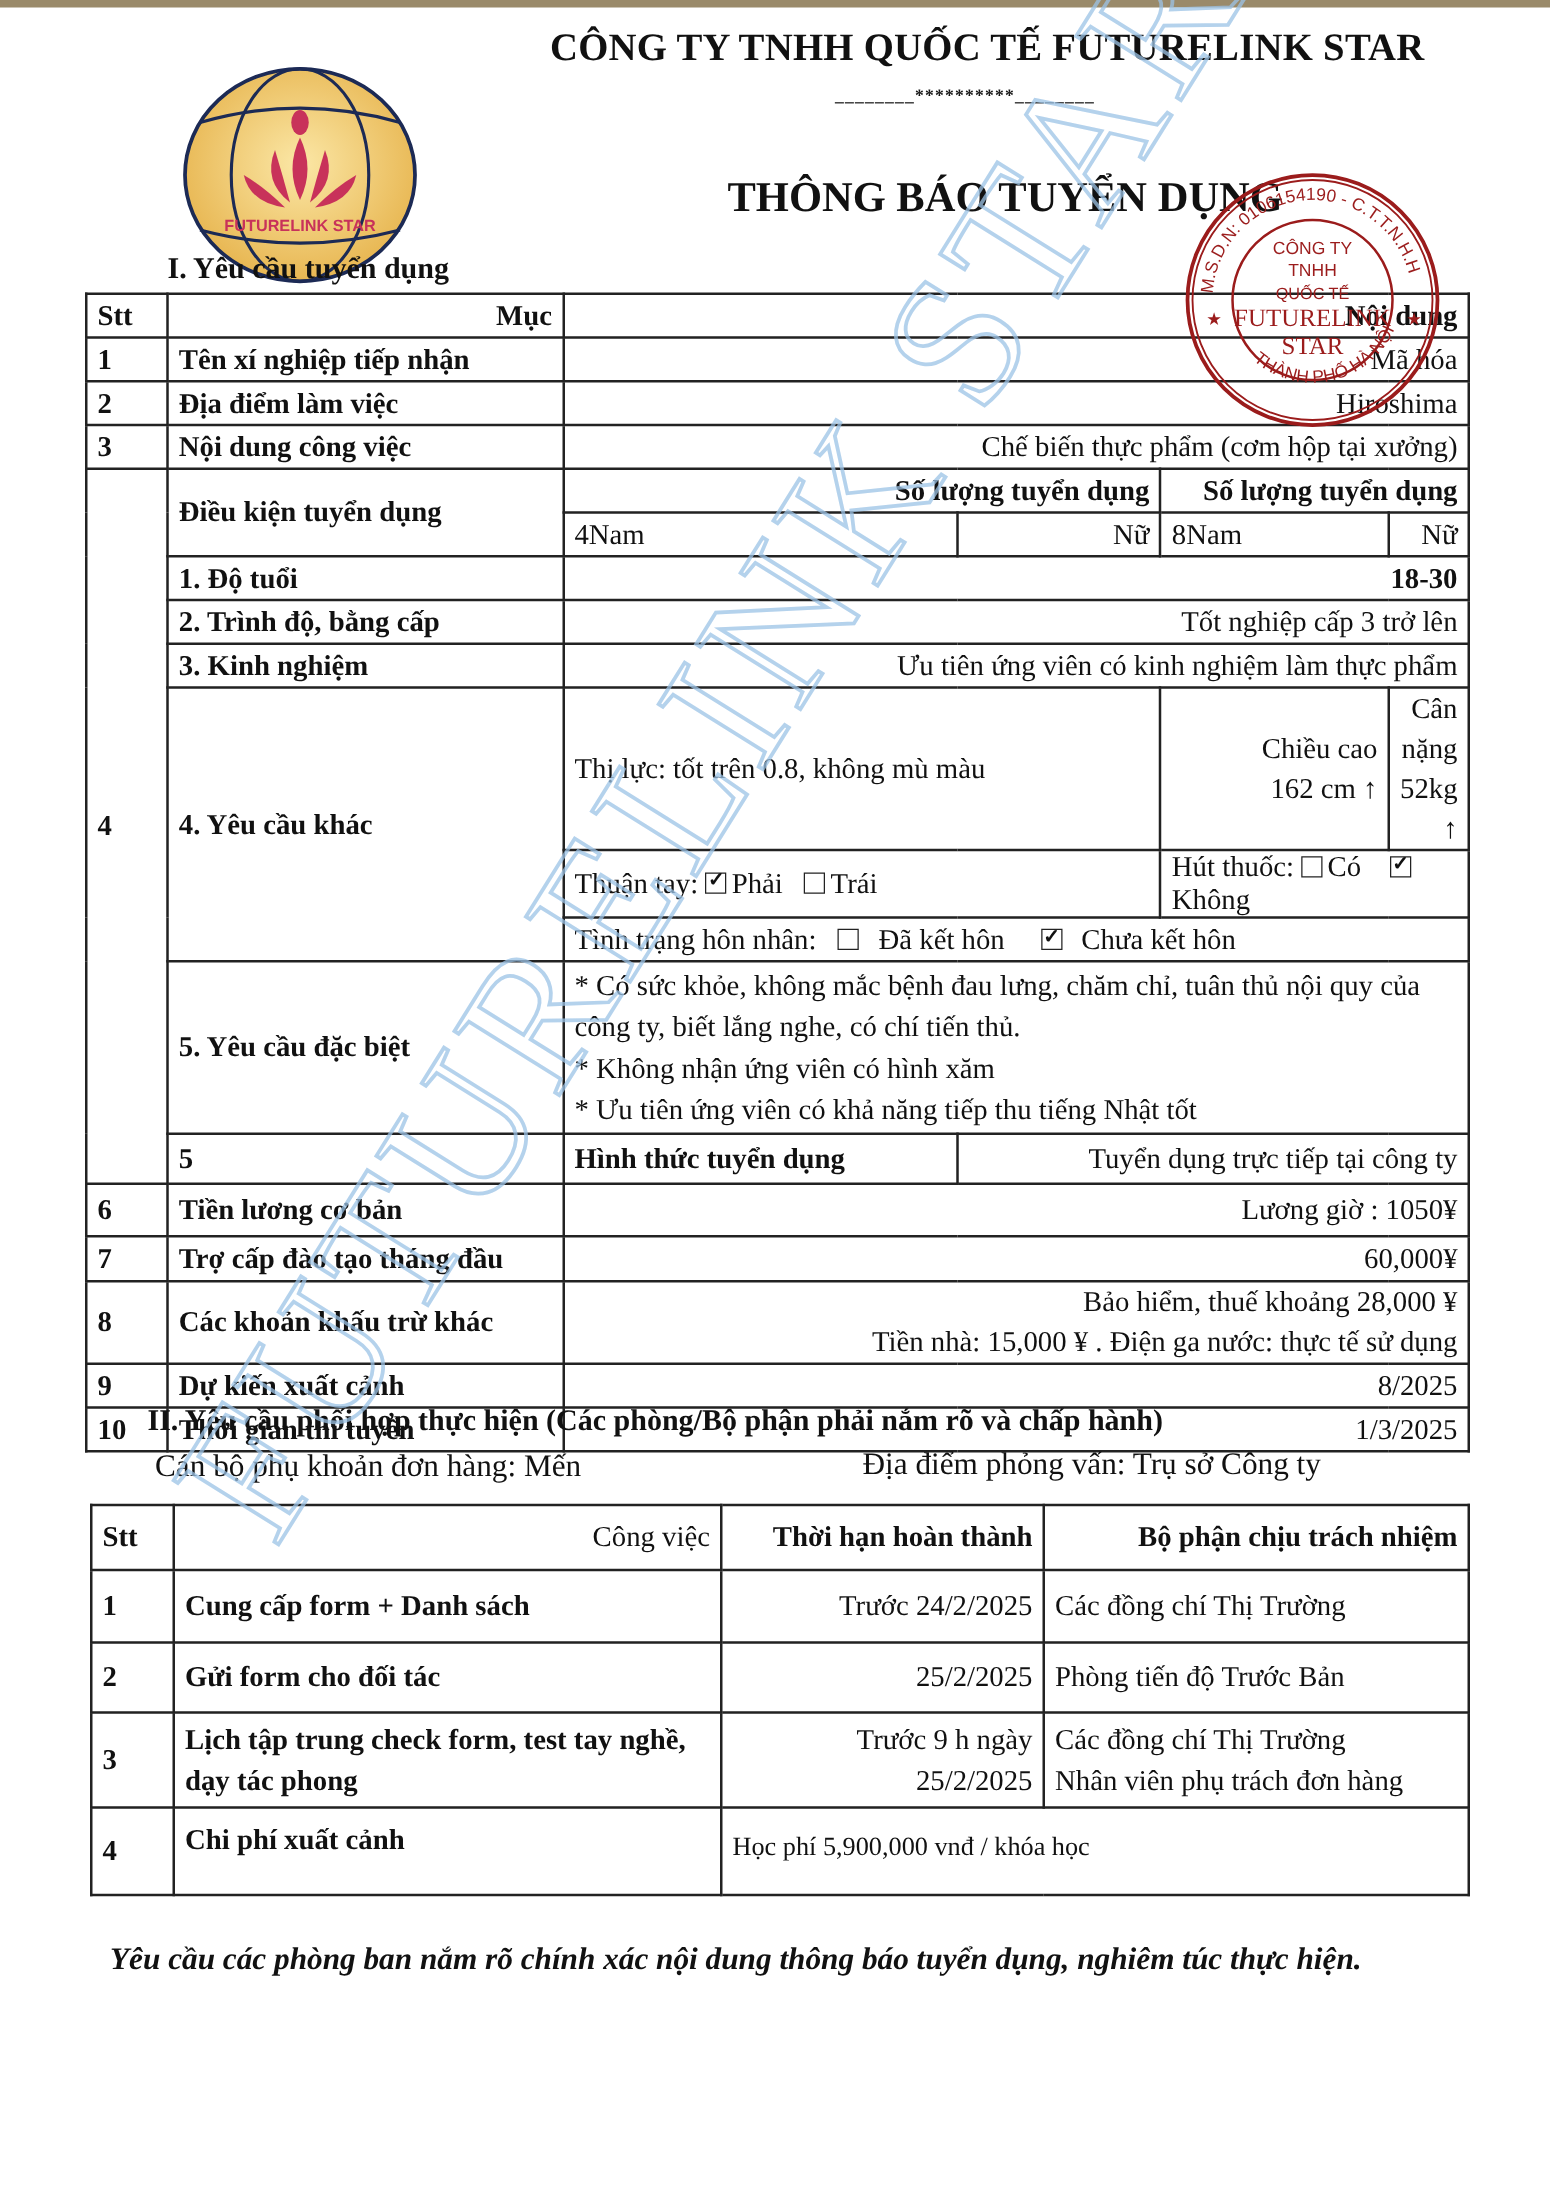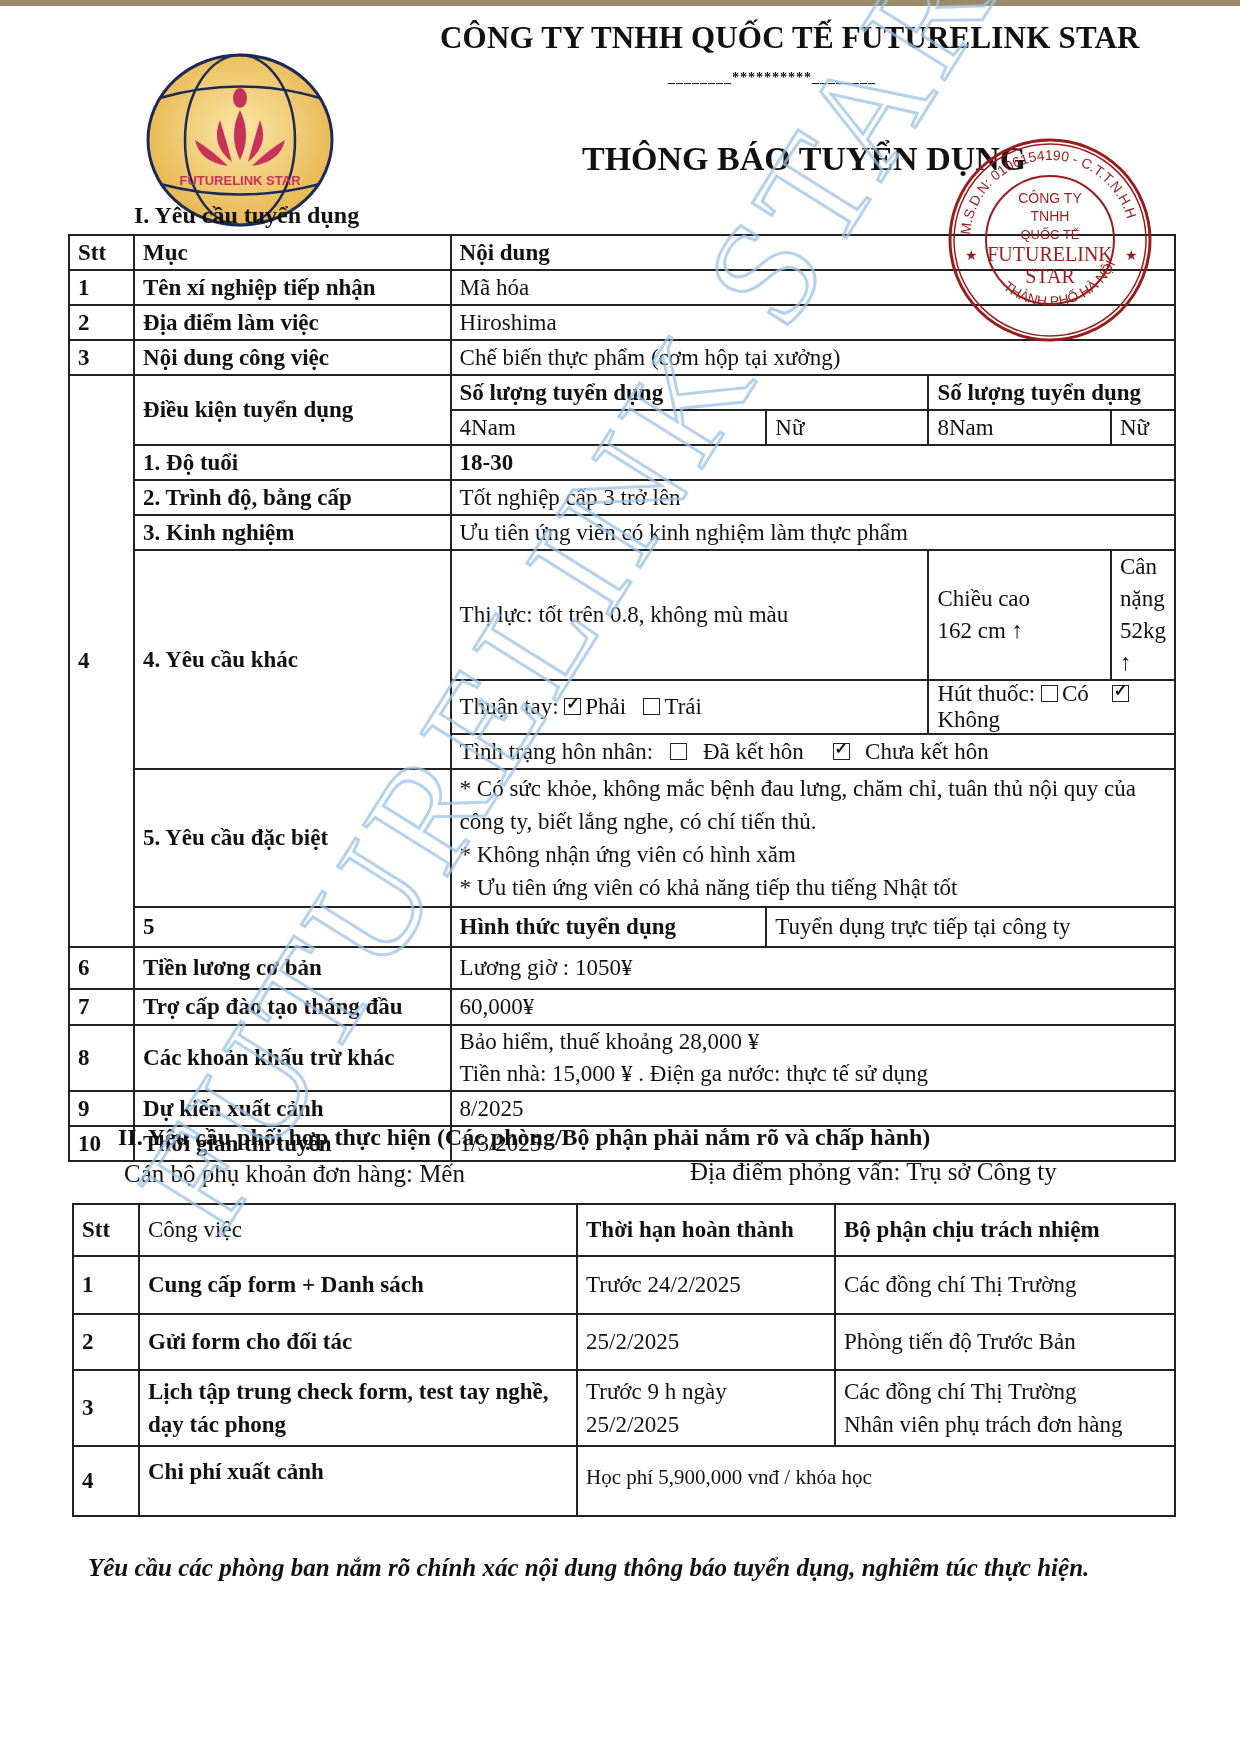--- a/index.html
+++ b/index.html
@@ -15,21 +15,21 @@
   .stamp { position: absolute; left: 945px; top: 135px; width: 210px; height: 210px; }
   .watermark { position: absolute; left: 0; top: 0; width: 1240px; height: 1755px; pointer-events: none; }
 
   .section-h { position: absolute; font-size: 24px; font-weight: bold; }
   table { border-collapse: collapse; position: absolute; font-size: 23px; }
   td { border: 2px solid #222; padding: 0 8px; vertical-align: middle; }
   .t1 { left: 68px; top: 234px; width: 1108px; }
   .t1 td { height: 33px; }
   .c-stt { width: 48px; text-align: left; font-weight: bold; }
   .c-muc { width: 310px; font-weight: bold; }
-  .center { text-align: left; }
+  .center { text-align: right; }
   .bold { font-weight: bold; }
   .cb { display: inline-block; width: 15px; height: 15px; border: 1.5px solid #222; vertical-align: -1px; margin-right: 4px; position: relative; }
   .cb.checked::after { content: "✓"; position: absolute; left: 1px; top: -5px; font-size: 16px; font-weight: bold; }
   .t2 { left: 72px; top: 1203px; width: 1104px; }
   .t2 td { height: 50px; }
   .sub-info { position: absolute; font-size: 25px; }
   .footer-note { position: absolute; left: 88px; top: 1548px; width: 1090px; font-size: 25px; font-style: italic; font-weight: bold; line-height: 40px; }
 </style>
 </head>
 <body>

